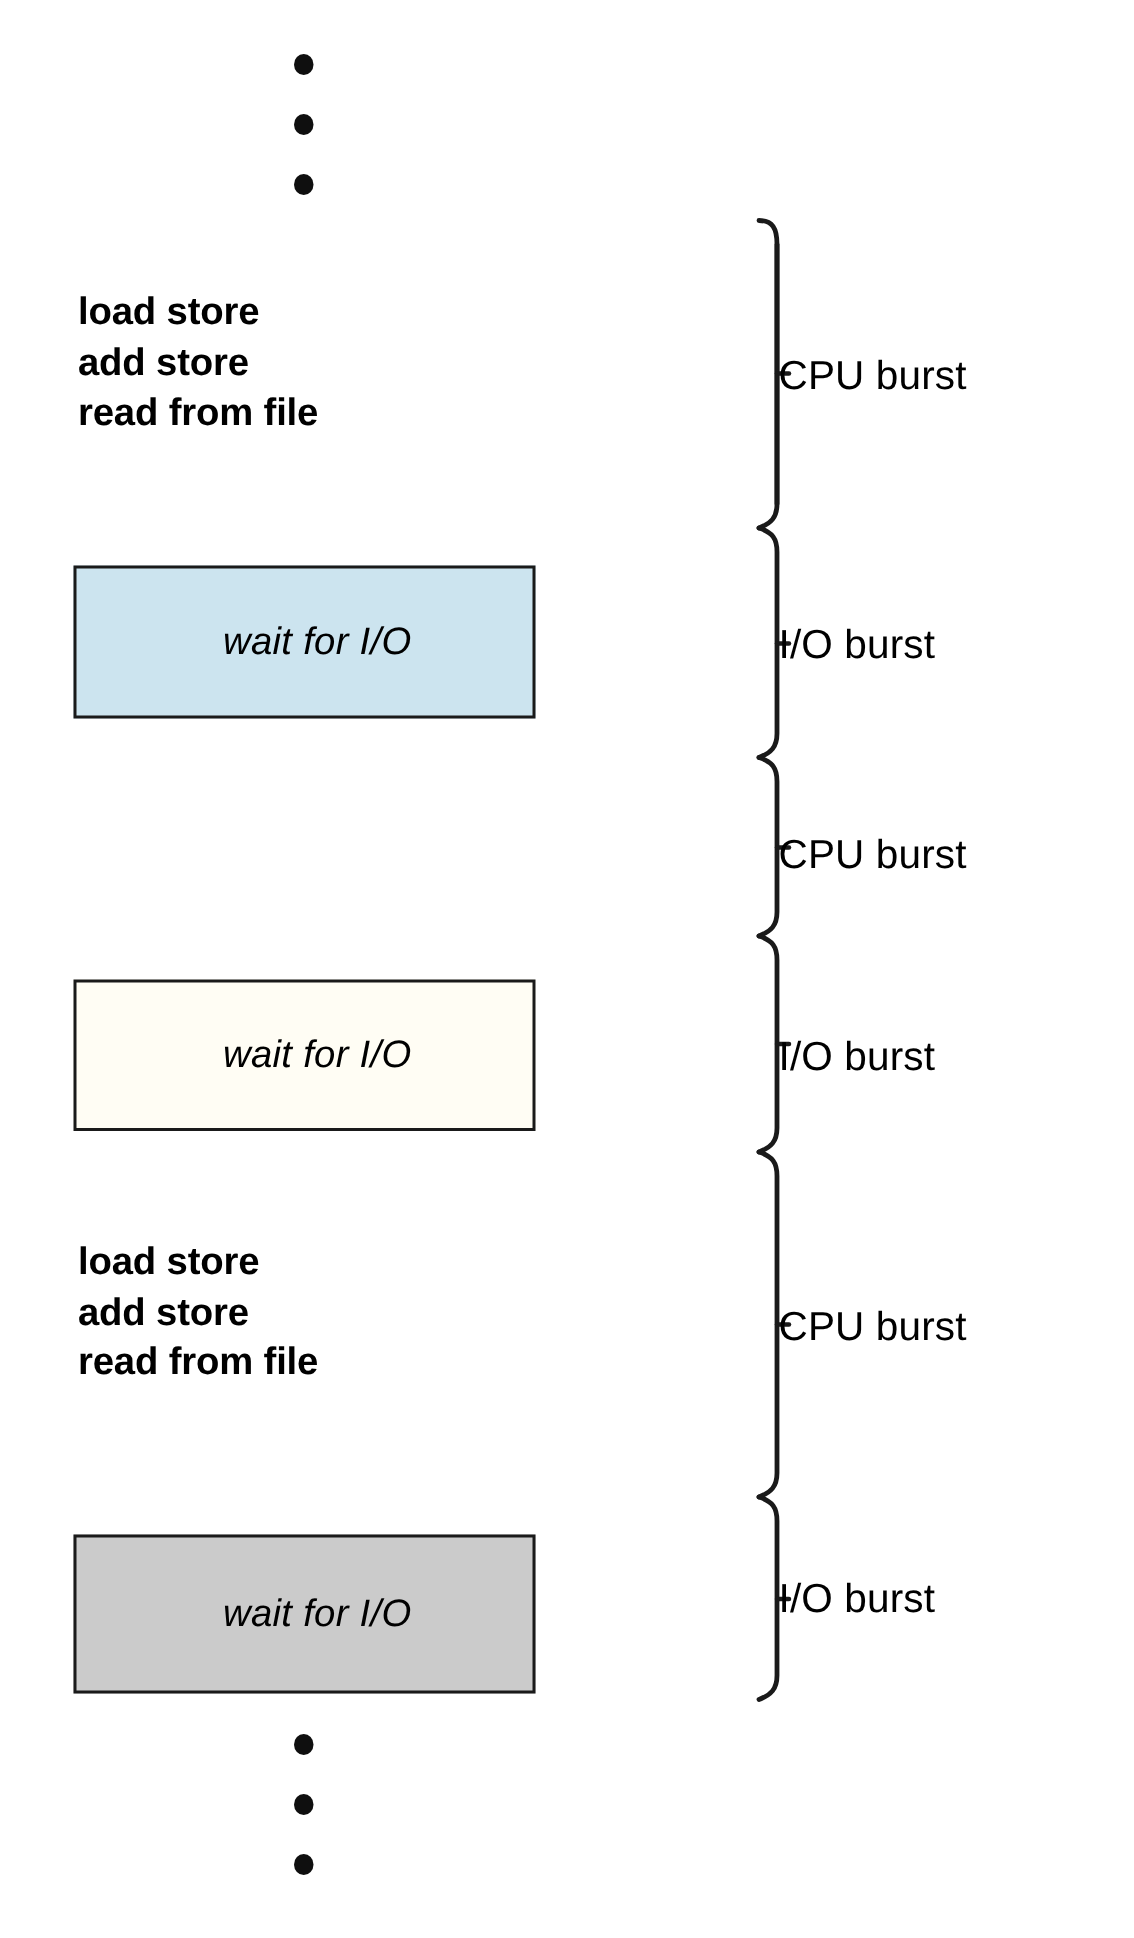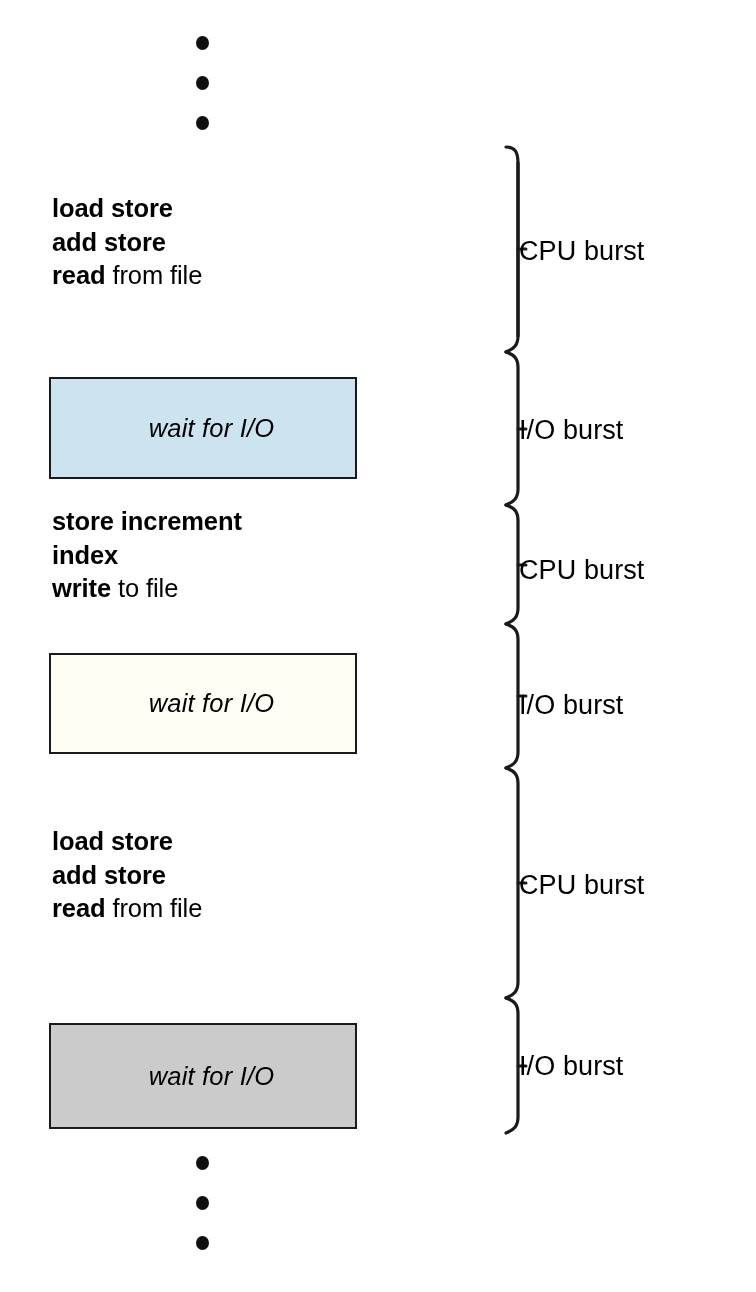--- a/index.html
+++ b/index.html
@@ -48,21 +48,21 @@
     position: absolute;
     left: 52px;
     font-size: 25.5px;
     line-height: 33.5px;
     letter-spacing: -0.1px;
     white-space: nowrap;
     font-family: "Liberation Sans", sans-serif;
   }
   .code-block .line { display: block; }
   .code-block b { font-weight: bold; }
-  .code-block .plain { font-weight: normal; }
+  .code-block .plain { font-weight: bold; }
 
   #code-1 { top: 192px; }
   #code-2 { top: 505px; }
   #code-3 { top: 825px; }
 
   
   .io-box {
     position: absolute;
     left: 49px;
     width: 308px;
@@ -120,25 +120,20 @@
   <div class="code-block" id="code-1">
     <span class="line"><b>load store</b><span class="plain"></span></span>
     <span class="line"><b>add store</b><span class="plain"></span></span>
     <span class="line"><b>read</b><span class="plain"> from file</span></span>
   </div>
 
   <div class="io-box" id="io-box-1" style="background: rgb(204, 228, 239); border-color: rgb(26, 26, 26);">
     <span>wait for I/O</span>
   </div>
 
-  <div class="code-block" id="code-2">
-    <span class="line"><b>store increment</b><span class="plain"></span></span>
-    <span class="line"><b>index</b><span class="plain"></span></span>
-    <span class="line"><b>write</b><span class="plain"> to file</span></span>
-  </div>
 
   <div class="io-box" id="io-box-2" style="background: rgb(255, 253, 244); border-color: rgb(26, 26, 26);">
     <span>wait for I/O</span>
   </div>
 
   <div class="code-block" id="code-3">
     <span class="line"><b>load store</b><span class="plain"></span></span>
     <span class="line"><b>add store</b><span class="plain"></span></span>
     <span class="line"><b>read</b><span class="plain"> from file</span></span>
   </div>

